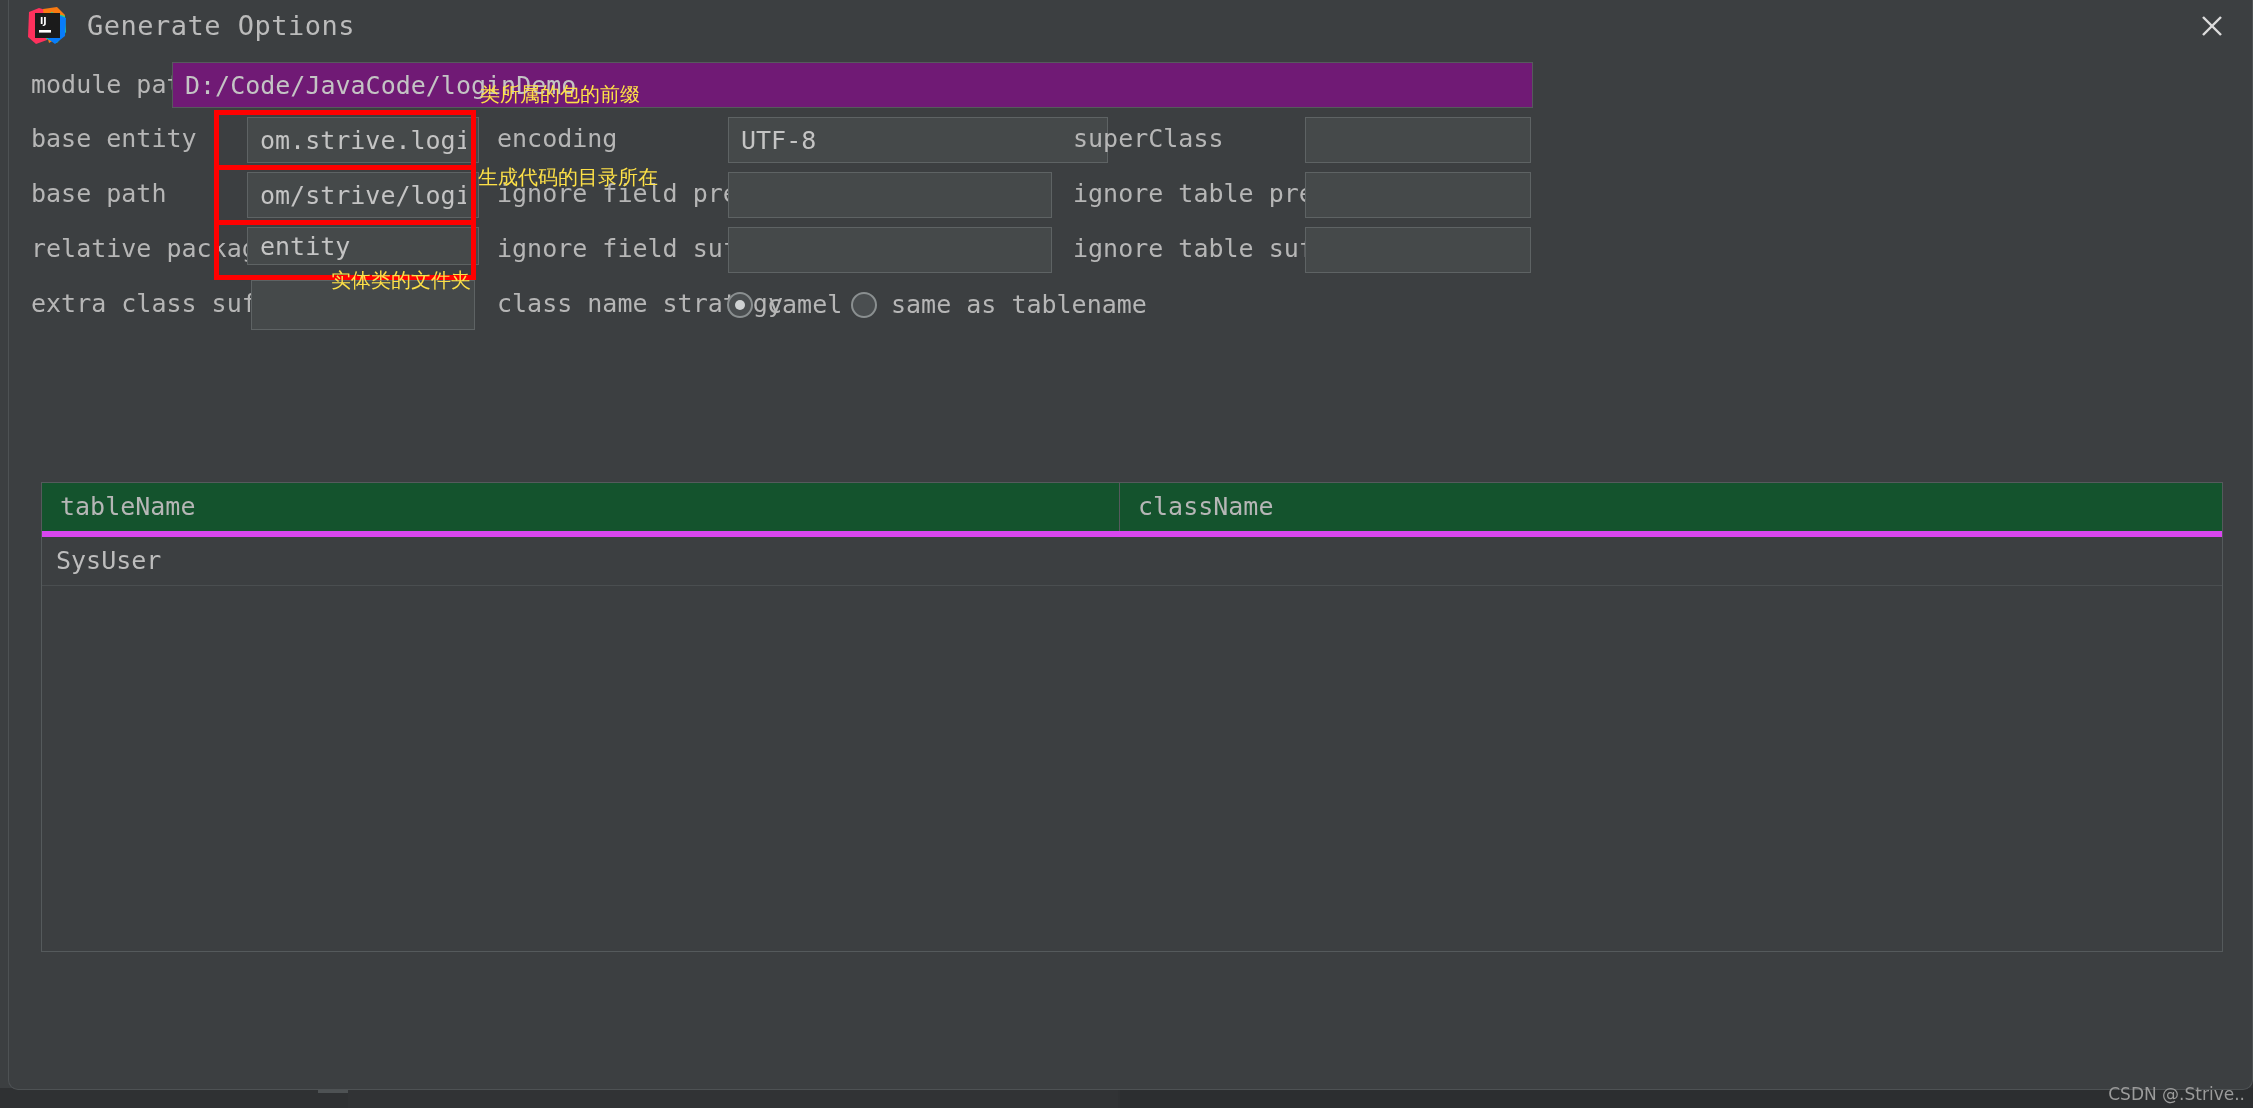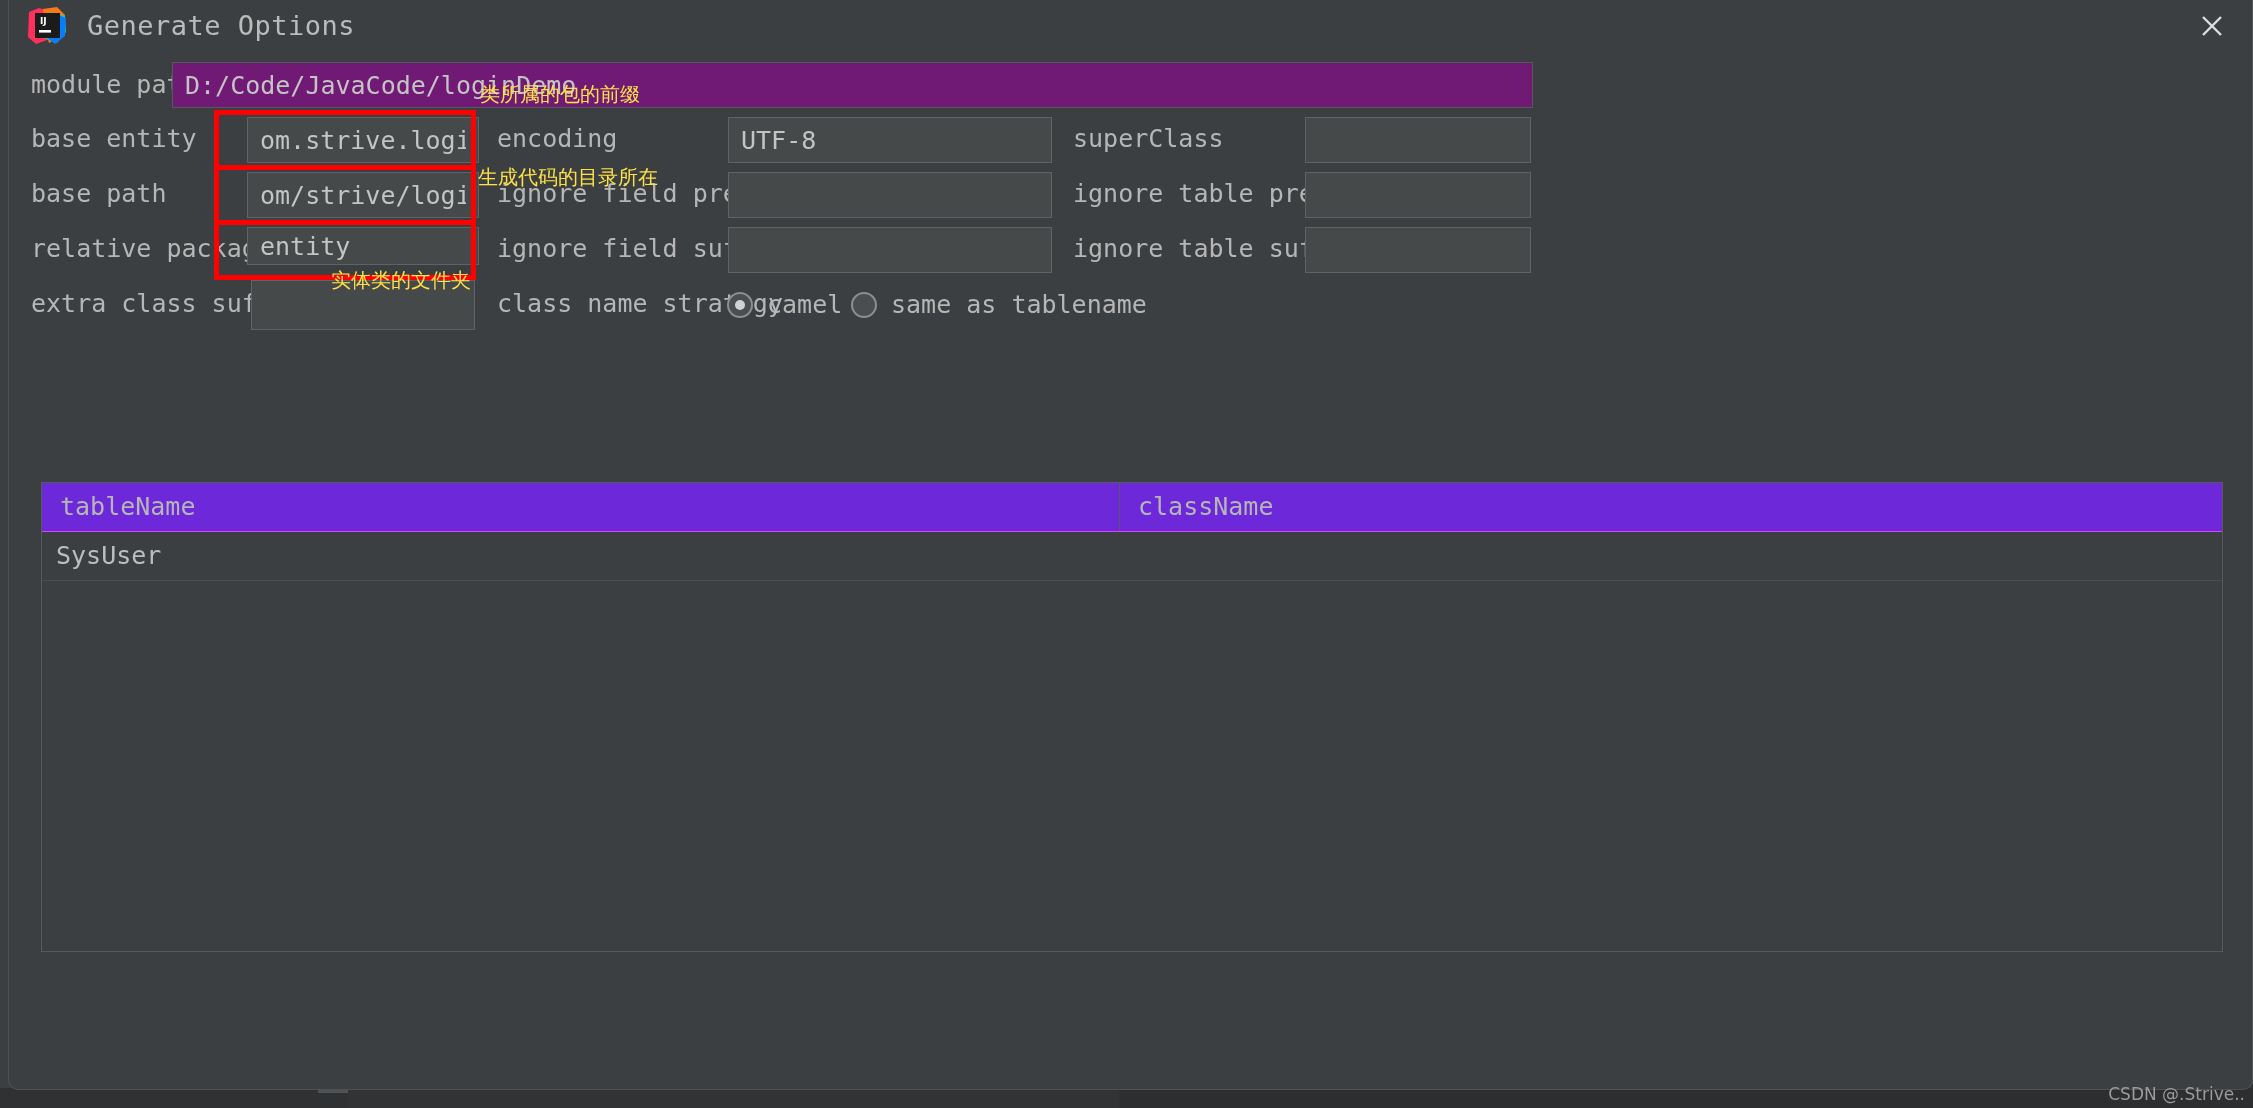--- a/index.html
+++ b/index.html
@@ -191,22 +191,22 @@
     left: 32px; top: 482px;
     width: 2182px;
     height: 470px;
     background: #3c3f41;
     border: 1px solid #555a5c;
     box-sizing: border-box;
   }
   .thead {
     display: flex;
     height: 48px;
-    background: #6d28d9;
-    border-bottom: 1px solid #d946ef;
+    background: #14532d;
+    border-bottom: 6px solid #d946ef;
   }
   .th {
     font-size: 25px;
     color: #b6b6b6;
     line-height: 48px;
     padding-left: 18px;
     box-sizing: border-box;
     overflow: hidden;
     white-space: nowrap;
   }
@@ -285,21 +285,21 @@
     </div>
 
     <div class="form">
 
       <div class="flabel" style="left:22px; top:18px;">module path</div>
       <input class="finput readonly-path" readonly="" style="left: 163px; top: 10px; width: 1361px; height: 46px;" value="D:/Code/JavaCode/loginDemo">
 
       <div class="flabel" style="left:22px; top:72px;">base entity</div>
       <input class="finput" style="left: 238px; top: 65px; width: 232px; height: 46px;" value="om.strive.logindemo">
       <div class="flabel" style="left:488px; top:72px;">encoding</div>
-      <input class="finput" style="left: 719px; top: 65px; width: 324px; height: 46px;" value="UTF-8">
+      <input class="finput" style="left: 719px; top: 65px; width: 380px; height: 46px;" value="UTF-8">
       <div class="flabel" style="left:1064px; top:72px;">superClass</div>
       <input class="finput" style="left: 1296px; top: 65px; width: 226px; height: 46px;" value="">
 
       <div class="flabel" style="left:22px; top:127px;">base path</div>
       <input class="finput" style="left: 238px; top: 120px; width: 232px; height: 46px;" value="om/strive/logindemo">
       <div class="flabel" style="left:488px; top:127px;">ignore field prefix</div>
       <input class="finput" style="left: 719px; top: 120px; width: 324px; height: 46px;" value="">
       <div class="flabel" style="left:1064px; top:127px;">ignore table prefix</div>
       <input class="finput" style="left: 1296px; top: 120px; width: 226px; height: 46px;" value="">
 

